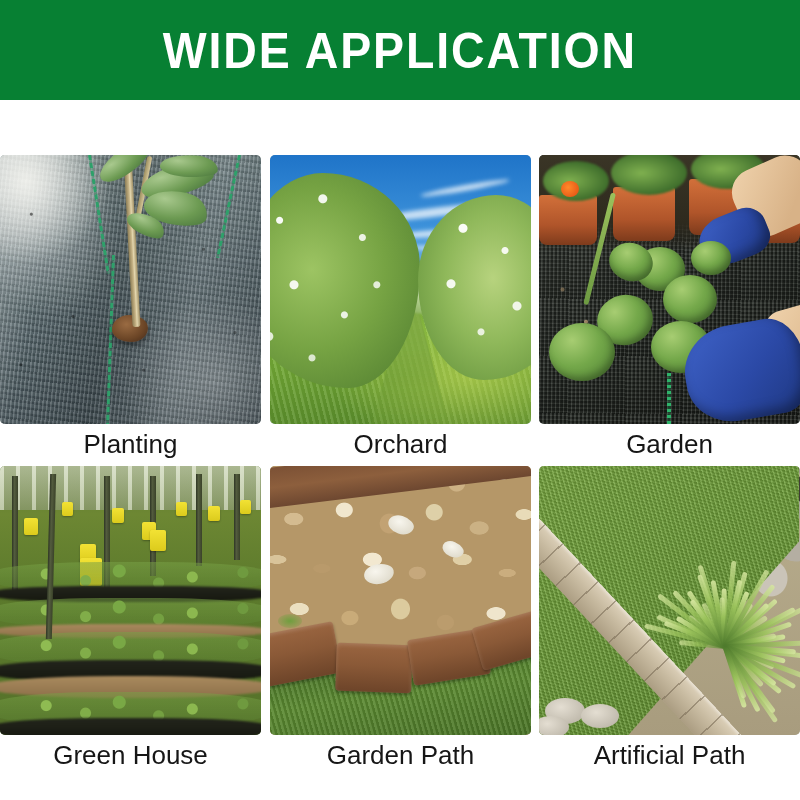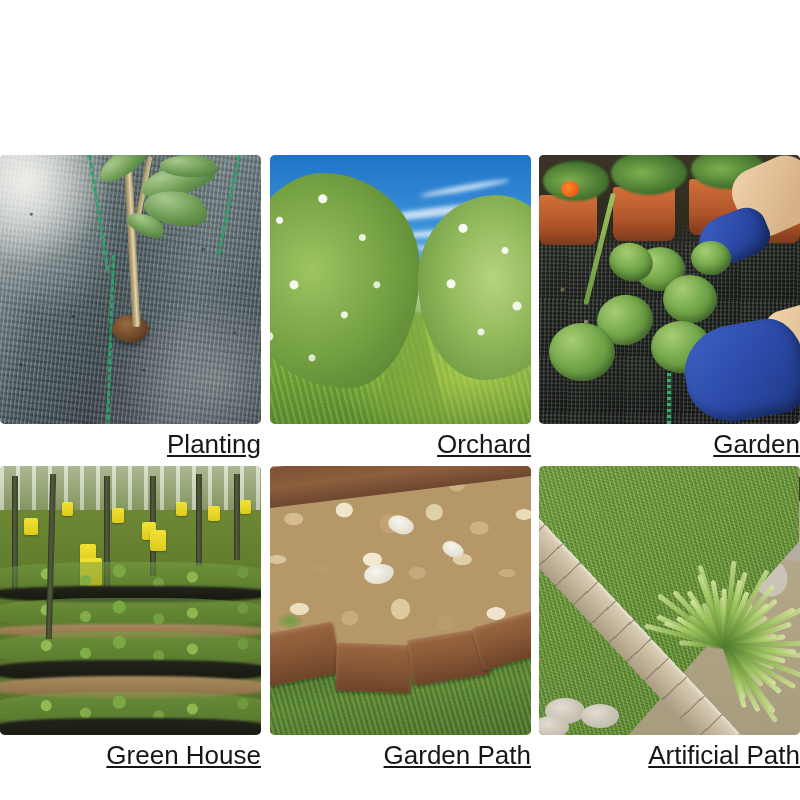--- a/index.html
+++ b/index.html
@@ -73,27 +73,26 @@
     height: 269px;
     border-radius: 5px;
     overflow: hidden;
     background: #b9c3c0;
   }
   .caption {
     position: absolute;
     left: 0;
     top: 272px;
     width: 261px;
-    text-align: right;
+    text-align: center;
     font-size: 26px;
     color: #161616;
     font-family: "Liberation Sans", sans-serif;
     line-height: 34px;
     white-space: nowrap;
-    text-decoration: underline;
   }
   .layer { position: absolute; }
 
   
   .t1-fabric {
     left: 0; top: 0; width: 261px; height: 269px;
     background:
       linear-gradient(103deg, rgba(255,255,255,0.30) 0%, rgba(255,255,255,0.02) 22%, rgba(0,0,0,0.12) 46%, rgba(255,255,255,0.10) 70%, rgba(0,0,0,0.05) 100%),
       repeating-linear-gradient(96deg, rgba(255,255,255,0.16) 0px, rgba(255,255,255,0.16) 1px, rgba(0,0,0,0.10) 2px, rgba(0,0,0,0.10) 4px),
       repeating-linear-gradient(8deg, rgba(0,0,0,0.10) 0px, rgba(0,0,0,0.10) 2px, rgba(255,255,255,0.07) 3px, rgba(255,255,255,0.07) 6px),
@@ -508,20 +507,23 @@
   }
   .t6-pb1 { left: 6px; top: 232px; width: 40px; height: 26px; }
   .t6-pb2 { left: 42px; top: 238px; width: 38px; height: 24px; }
   .t6-pb3 { left: -6px; top: 250px; width: 36px; height: 22px; }
 </style>
 </head>
 <body>
 
 <div class="page">
 
+  <div class="banner">
+    <div class="banner-title">WIDE APPLICATION</div>
+  </div>
 
   <div class="grid">
 
     <div class="row">
 
       <div class="cell c0">
         <div class="photo">
           <div class="layer t1-fabric"></div>
           <div class="layer t1-sheen"></div>
           <div class="layer t1-sheen2"></div>

